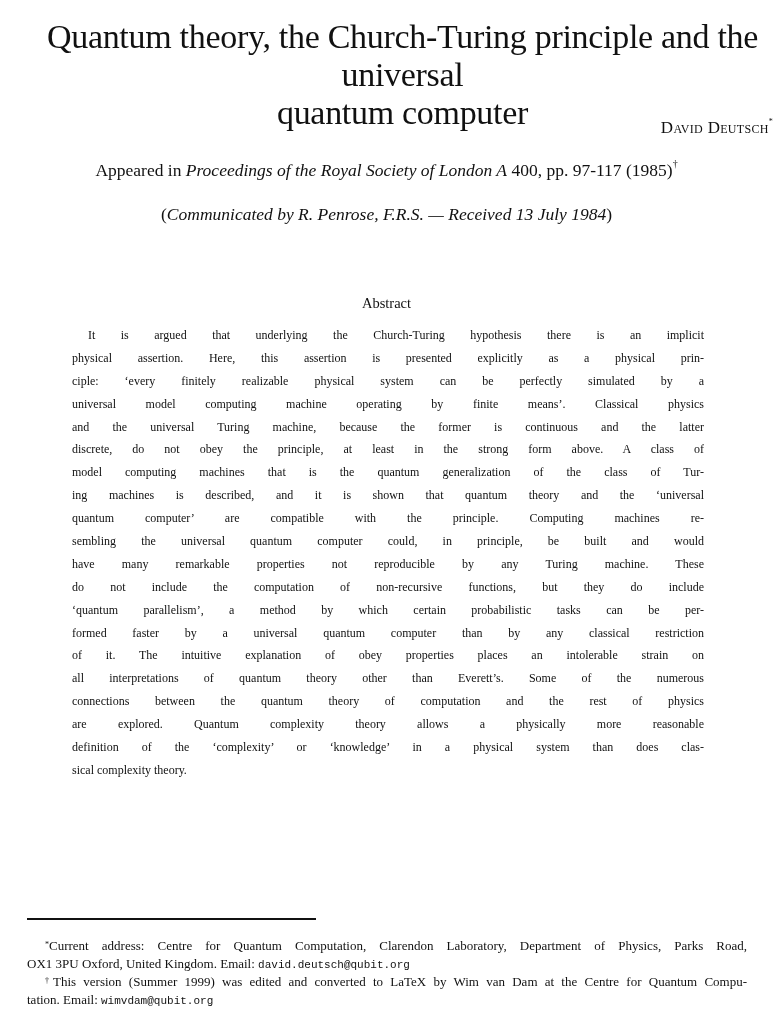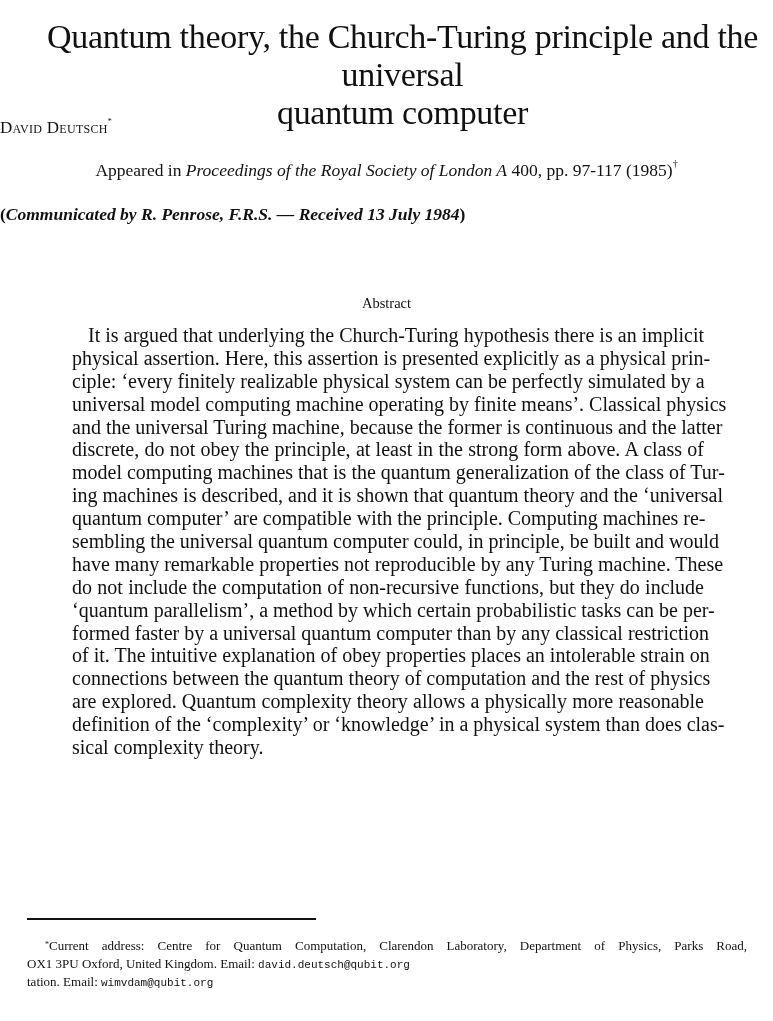--- a/index.html
+++ b/index.html
@@ -5,40 +5,40 @@
   html, body { margin: 0; padding: 0; background: #ffffff; }
   body {
     width: 773px; height: 1021px; position: relative; overflow: hidden;
     font-family: "Liberation Serif", "DejaVu Serif", serif; color: #111;
   }
   .title {
     position: absolute; left: 16px; top: 18px; width: 773px;
     text-align: center; font-size: 34px; line-height: 38px; letter-spacing: -0.3px;
   }
   .author {
-    position: absolute; left: 0; top: 118px; width: 773px; text-align: left;
+    position: absolute; left: 0; top: 118px; width: 773px; text-align: right;
     font-size: 17px; font-variant: small-caps; letter-spacing: 0.3px;
   }
   .author sup { font-size: 8px; vertical-align: top; position: relative; top: -1px; }
   .appeared {
     position: absolute; left: 0; top: 160px; width: 773px; text-align: center;
     font-size: 17.5px;
   }
   .appeared sup { font-size: 10px; vertical-align: top; position: relative; top: -2px; }
   .communicated {
-    position: absolute; left: 0; top: 204px; width: 773px; 
-    font-size: 17.5px; font-style: italic; font-weight: bold;
+    position: absolute; left: 0; top: 204px; width: 773px; text-align: center;
+    font-size: 17.5px; font-style: italic;
   }
   .abstract-heading {
     position: absolute; left: 0; top: 295px; width: 773px; text-align: center;
     font-size: 14.5px; font-weight: normal;
   }
   .abstract {
     position: absolute; left: 72px; top: 324px; width: 632px;
-    font-size: 20px; line-height: 22.9px;
+    font-size: 12px; line-height: 22.9px;
   }
   .abstract .line { display: block; white-space: nowrap; text-align: justify; text-align-last: justify; height: 22.9px; }
   .abstract .line.first { text-indent: 0; padding-left: 16px; }
   .abstract .line.last { text-align-last: left; }
   .fn-rule {
     position: absolute; left: 27px; top: 918px; width: 289px; height: 2px; background: #111;
   }
   .footnotes {
     position: absolute; left: 27px; top: 925px; width: 720px;
     font-size: 13px; line-height: 18px; margin-top: 12px;
@@ -82,25 +82,27 @@
   <span class="line">discrete, do not obey the principle, at least in the strong form above. A class of</span>
   <span class="line">model computing machines that is the quantum generalization of the class of Tur-</span>
   <span class="line">ing machines is described, and it is shown that quantum theory and the ‘universal</span>
   <span class="line">quantum computer’ are compatible with the principle. Computing machines re-</span>
   <span class="line">sembling the universal quantum computer could, in principle, be built and would</span>
   <span class="line">have many remarkable properties not reproducible by any Turing machine. These</span>
   <span class="line">do not include the computation of non-recursive functions, but they do include</span>
   <span class="line">‘quantum parallelism’, a method by which certain probabilistic tasks can be per-</span>
   <span class="line">formed faster by a universal quantum computer than by any classical restriction</span>
   <span class="line">of it. The intuitive explanation of obey properties places an intolerable strain on</span>
+  <span class="line">all interpretations of quantum theory other than Everett’s. Some of the numerous</span>
   <span class="line">connections between the quantum theory of computation and the rest of physics</span>
   <span class="line">are explored. Quantum complexity theory allows a physically more reasonable</span>
   <span class="line">definition of the ‘complexity’ or ‘knowledge’ in a physical system than does clas-</span>
   <span class="line last">sical complexity theory.</span>
 </div>
 
 <div class="fn-rule"></div>
 
 <div class="footnotes">
   <span class="line indent"><sup>*</sup><span>Current address: Centre for Quantum Computation, Clarendon Laboratory, Department of Physics, Parks Road,</span></span>
   <span class="line last"><span>OX1 3PU Oxford, United Kingdom. Email: </span><span class="mono">david.deutsch@qubit.org</span></span>
+  <span class="line indent"><sup>†</sup><span>This version (Summer 1999) was edited and converted to LaTeX by Wim van Dam at the Centre for Quantum Compu-</span></span>
   <span class="line last"><span>tation. Email: </span><span class="mono">wimvdam@qubit.org</span></span>
 </div>
 
 </body></html>

